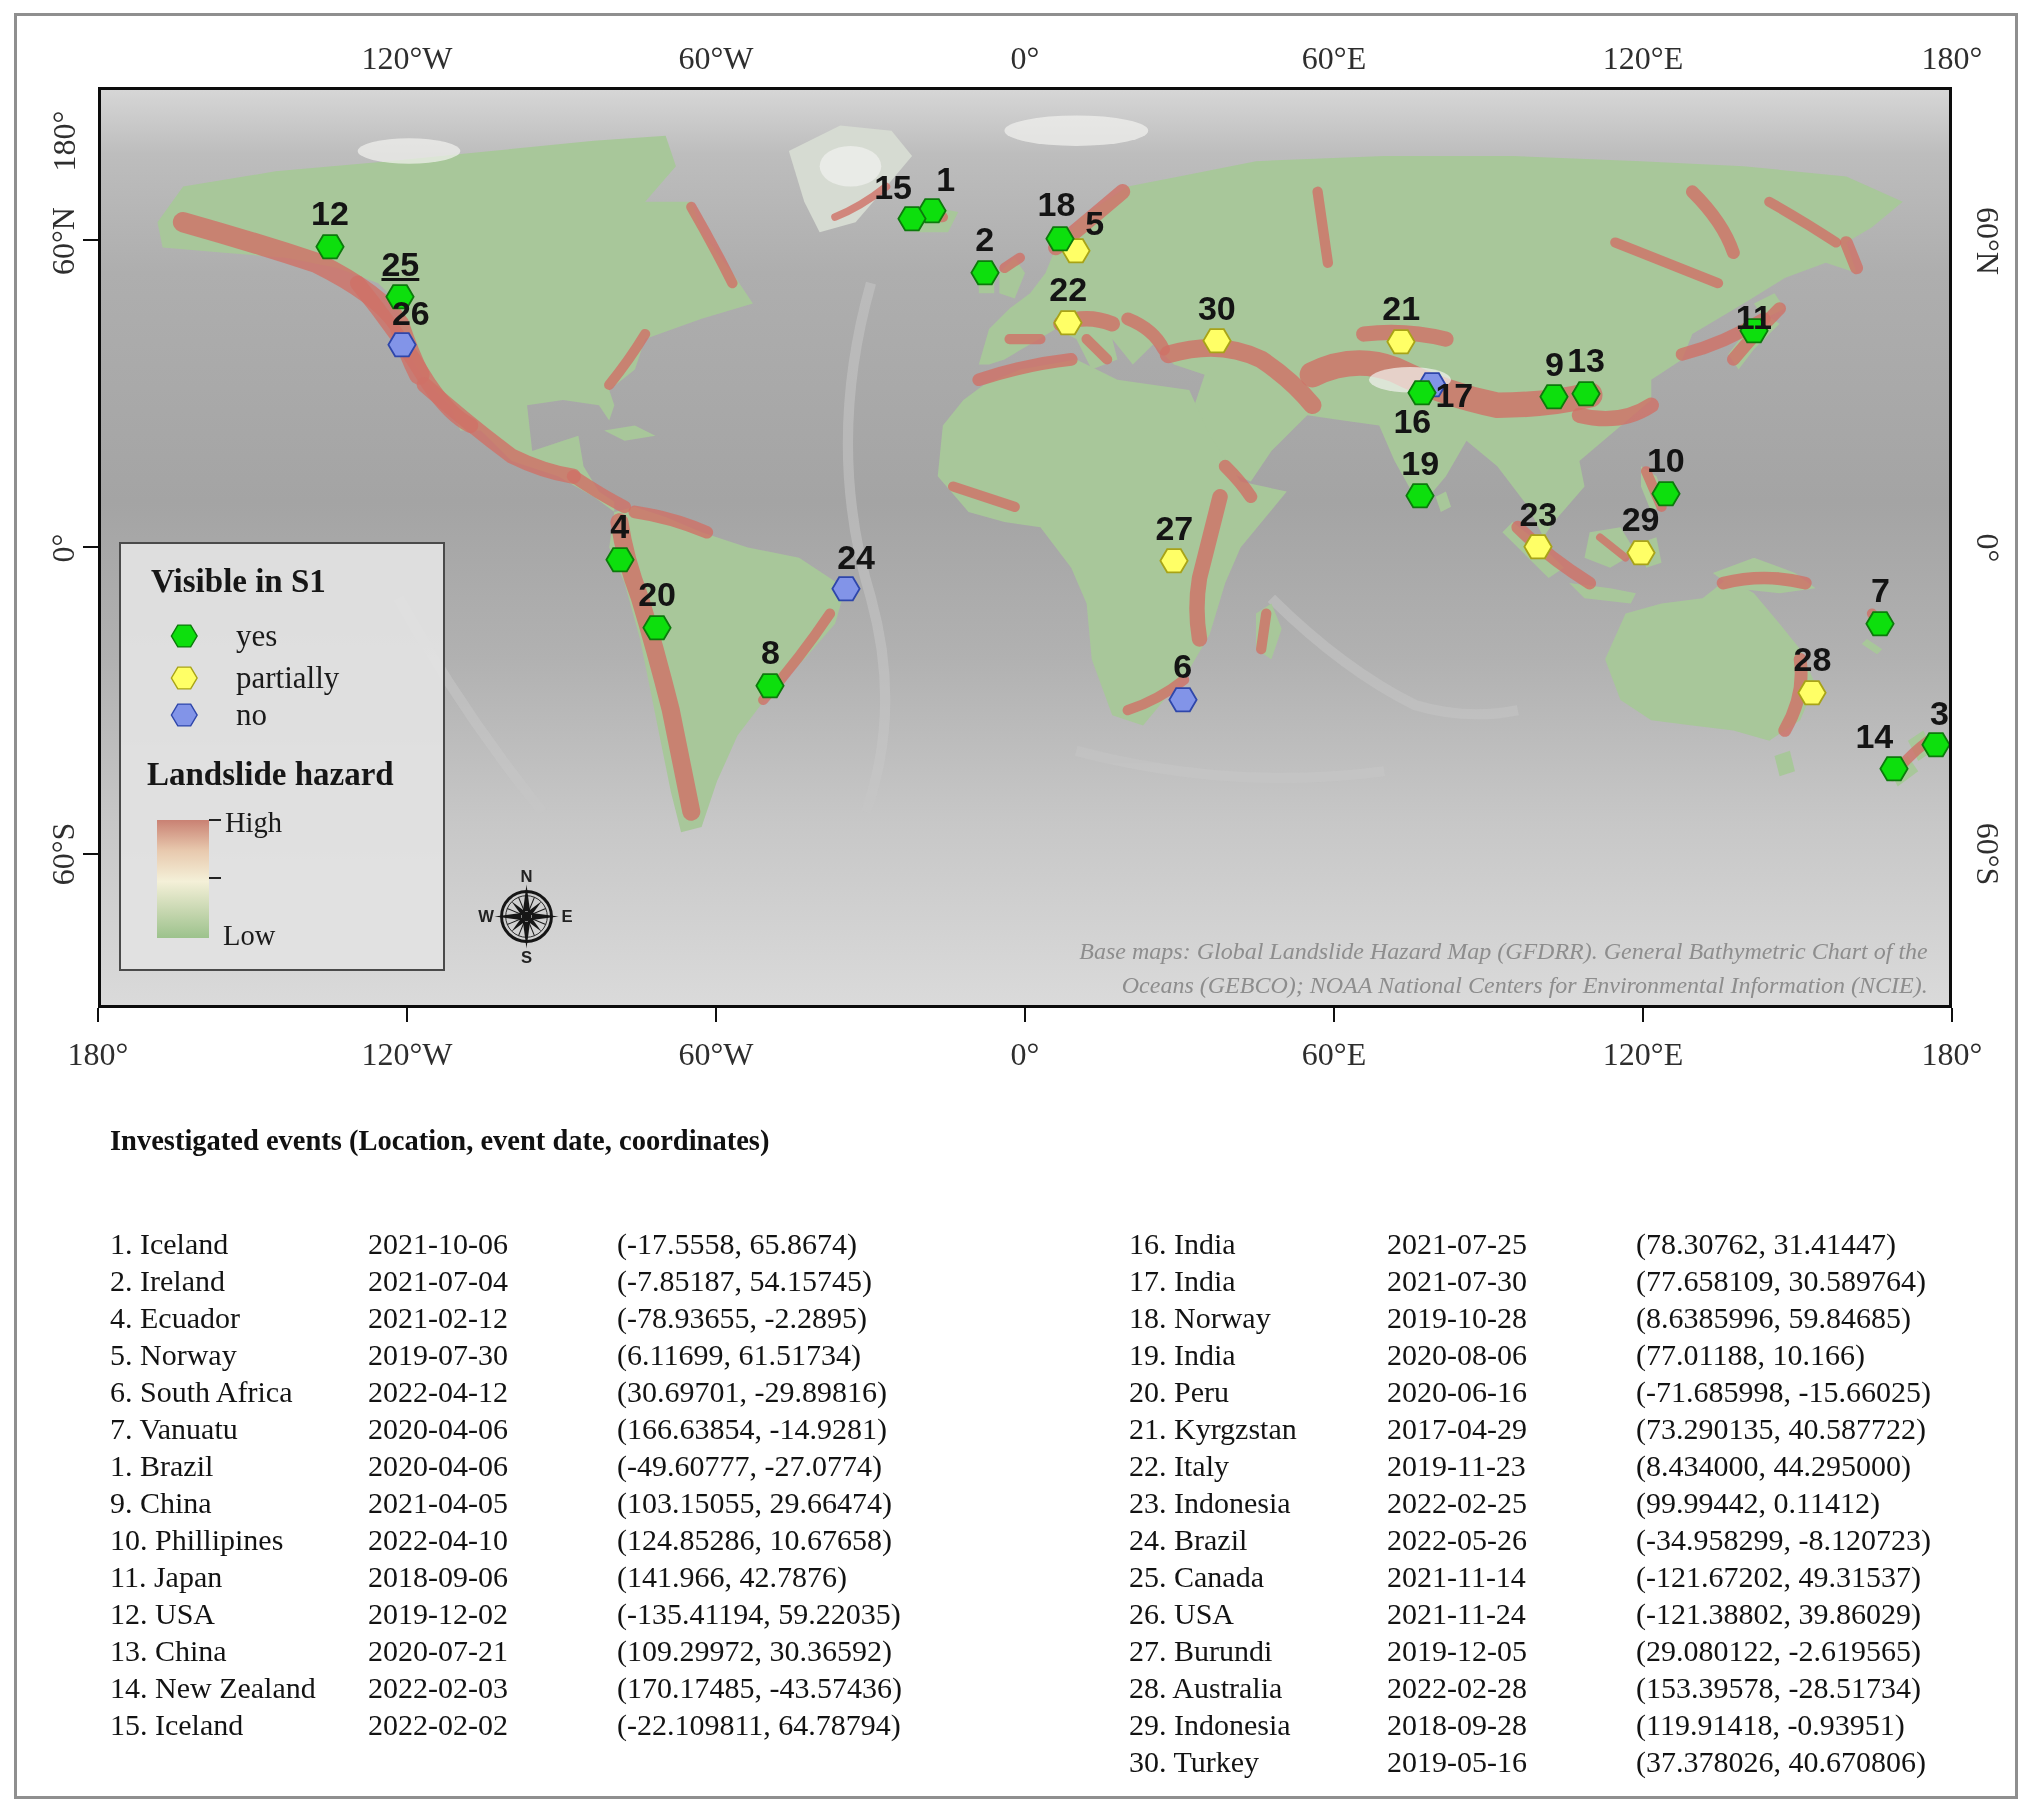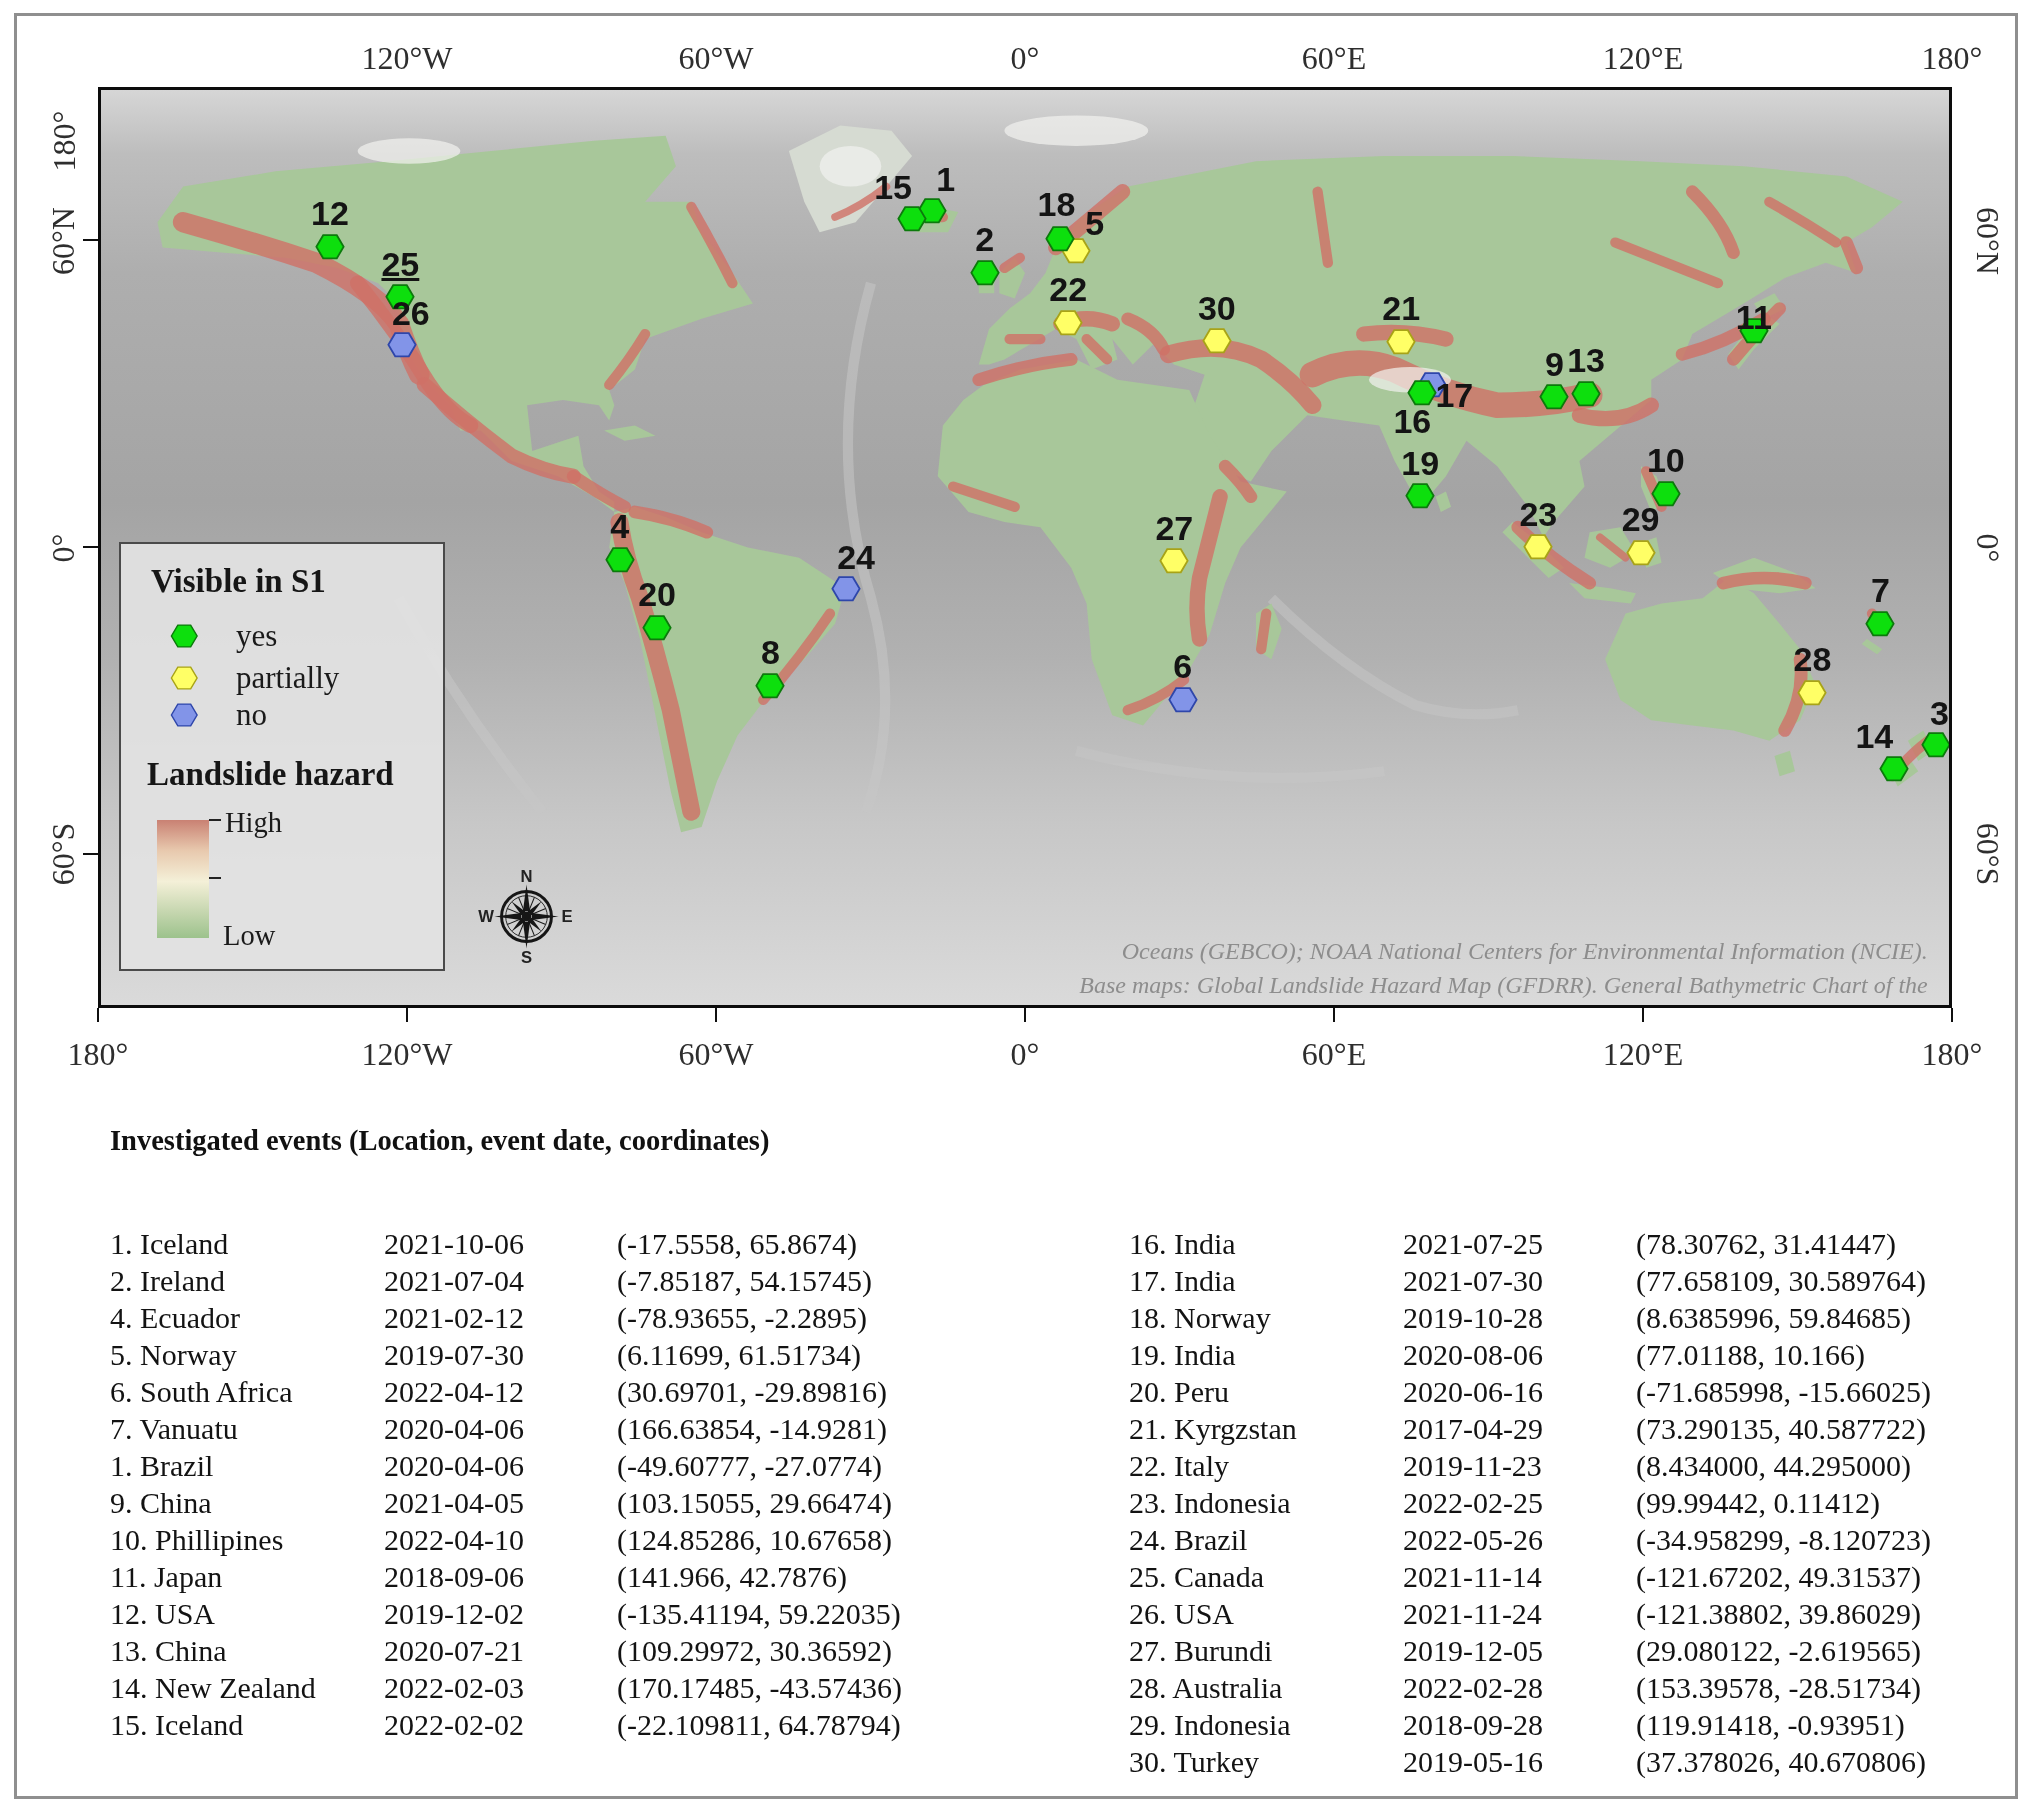--- a/index.html
+++ b/index.html
@@ -29,21 +29,21 @@
   
   #compass{position:absolute;left:372px;top:773px;width:107px;height:107px;}
   
   #credits{position:absolute;right:21.3px;top:844px;text-align:right;font-style:italic;font-size:24px;line-height:34px;color:#8d8d8d;white-space:nowrap;}
   
   #table-title{position:absolute;left:110px;top:1125px;font-weight:bold;font-size:28.5px;color:#111;}
   .events-col{position:absolute;top:1225px;width:901px;}
   #col-left{left:110px;} #col-right{left:1129px;}
   .trow{position:relative;height:37px;}
   .trow span{position:absolute;top:0;font-size:30px;color:#131313;white-space:nowrap;line-height:37px;}
-  .trow .c-name{left:0;} .trow .c-date{left:258px;margin-left:16px;} .trow .c-coords{left:507px;}
+  .trow .c-name{left:0;} .trow .c-date{left:258px;} .trow .c-coords{left:507px;}
 </style>
 </head>
 <body>
 
 <div class="frame"></div>
 
 <div id="axis-layer">
     <div class="axis-label" style="left: 407px; top: 58px;">120°W</div>
     <div class="tick" style="left: 406px; top: 87px; width: 2.4px; height: 14.2px;"></div>
     <div class="axis-label" style="left: 716px; top: 58px;">60°W</div>
@@ -239,22 +239,22 @@
     </g>
     <g fill="#222" font-family="Liberation Sans, sans-serif" font-size="28" font-weight="bold" text-anchor="middle">
       <text x="0" y="-58">N</text>
       <text x="68" y="10">E</text>
       <text x="0" y="78">S</text>
       <text x="-68" y="10">W</text>
     </g>
   </svg>
 
   <div id="credits">
+    <div>Base maps: Global Landslide Hazard Map (GFDRR). General Bathymetric Chart of the</div>
     <div>Oceans (GEBCO); NOAA National Centers for Environmental Information (NCIE).</div>
-    <div>Base maps: Global Landslide Hazard Map (GFDRR). General Bathymetric Chart of the</div>
   </div>
 
   <div id="markers">
       <div class="marker" style="left: calc(44.95% - 15px); top: calc(13.2% - 12.5px);">
         <svg width="30" height="25.5" viewBox="0 0 50 43">
           <polygon points="2,21.5 13.5,2 36.5,2 48,21.5 36.5,41 13.5,41" fill="#0ddf0d" stroke="#0c7a0c" stroke-width="3"></polygon>
         </svg>
         <div class="lbl" style="left: 29px; top: -2.4px;">1</div>
       </div>
       <div class="marker" style="left: calc(47.82% - 15px); top: calc(19.91% - 12.5px);">

